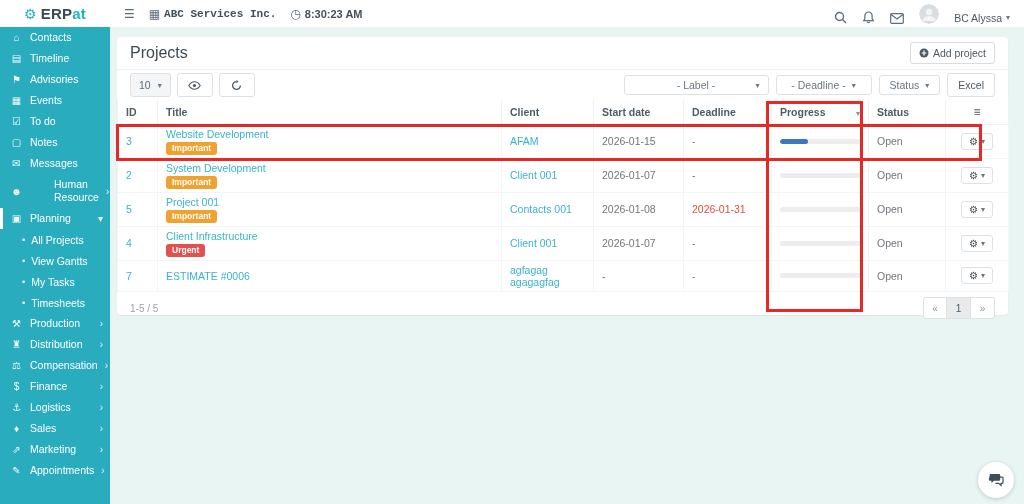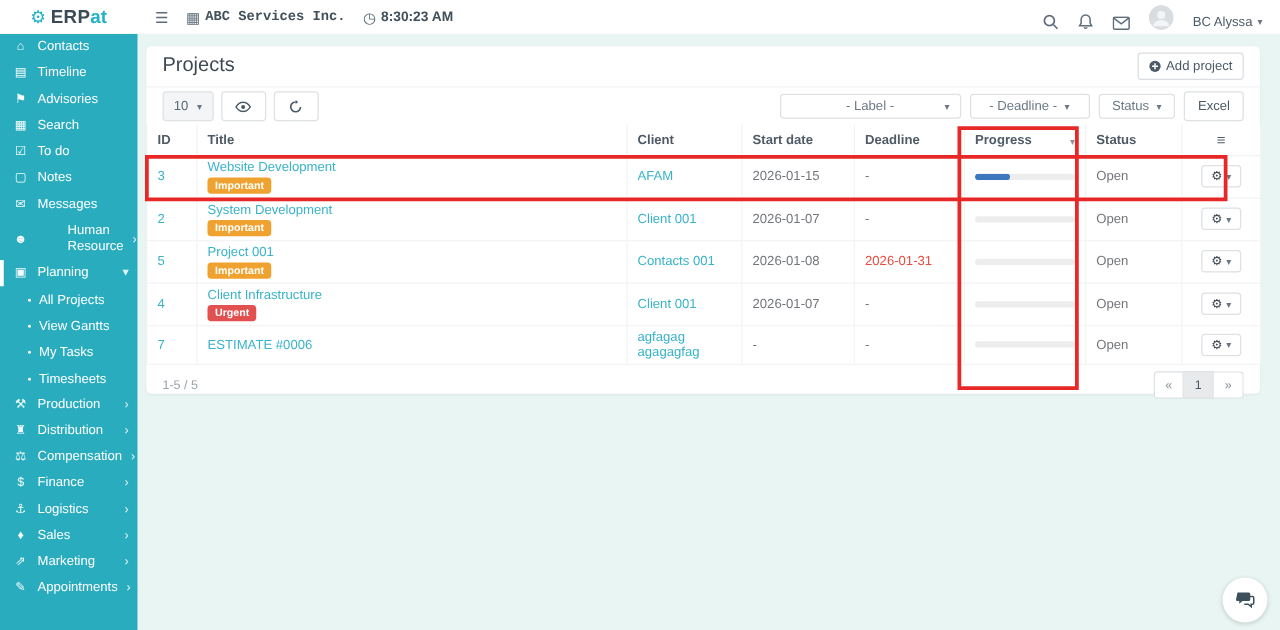--- a/index.html
+++ b/index.html
@@ -172,21 +172,21 @@
   <div class="side-item">
     <span class="icon">▤</span>
     <span>Timeline</span>
   </div>
   <div class="side-item">
     <span class="icon">⚑</span>
     <span>Advisories</span>
   </div>
   <div class="side-item">
     <span class="icon">▦</span>
-    <span>Search</span>
+    <span>Events</span>
   </div>
   <div class="side-item">
     <span class="icon">☑</span>
     <span>To do</span>
   </div>
   <div class="side-item">
     <span class="icon">▢</span>
     <span>Notes</span>
   </div>
   <div class="side-item">

